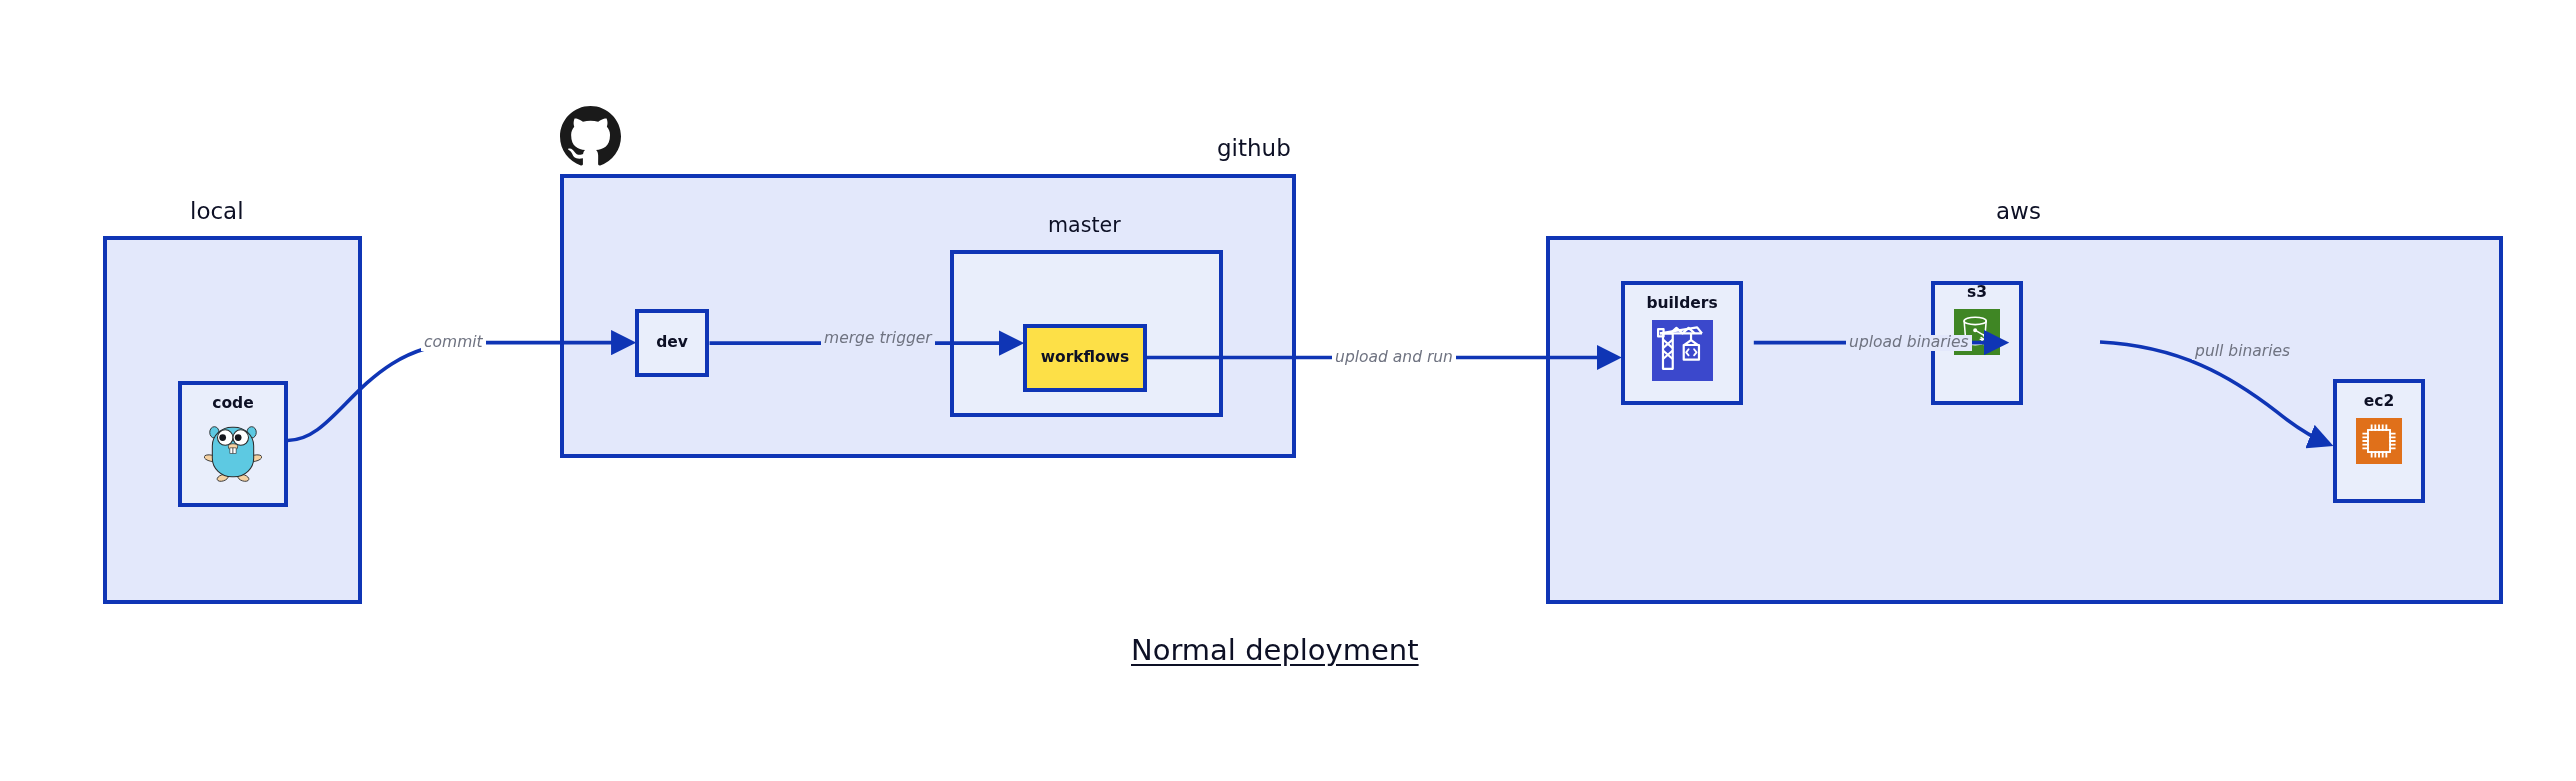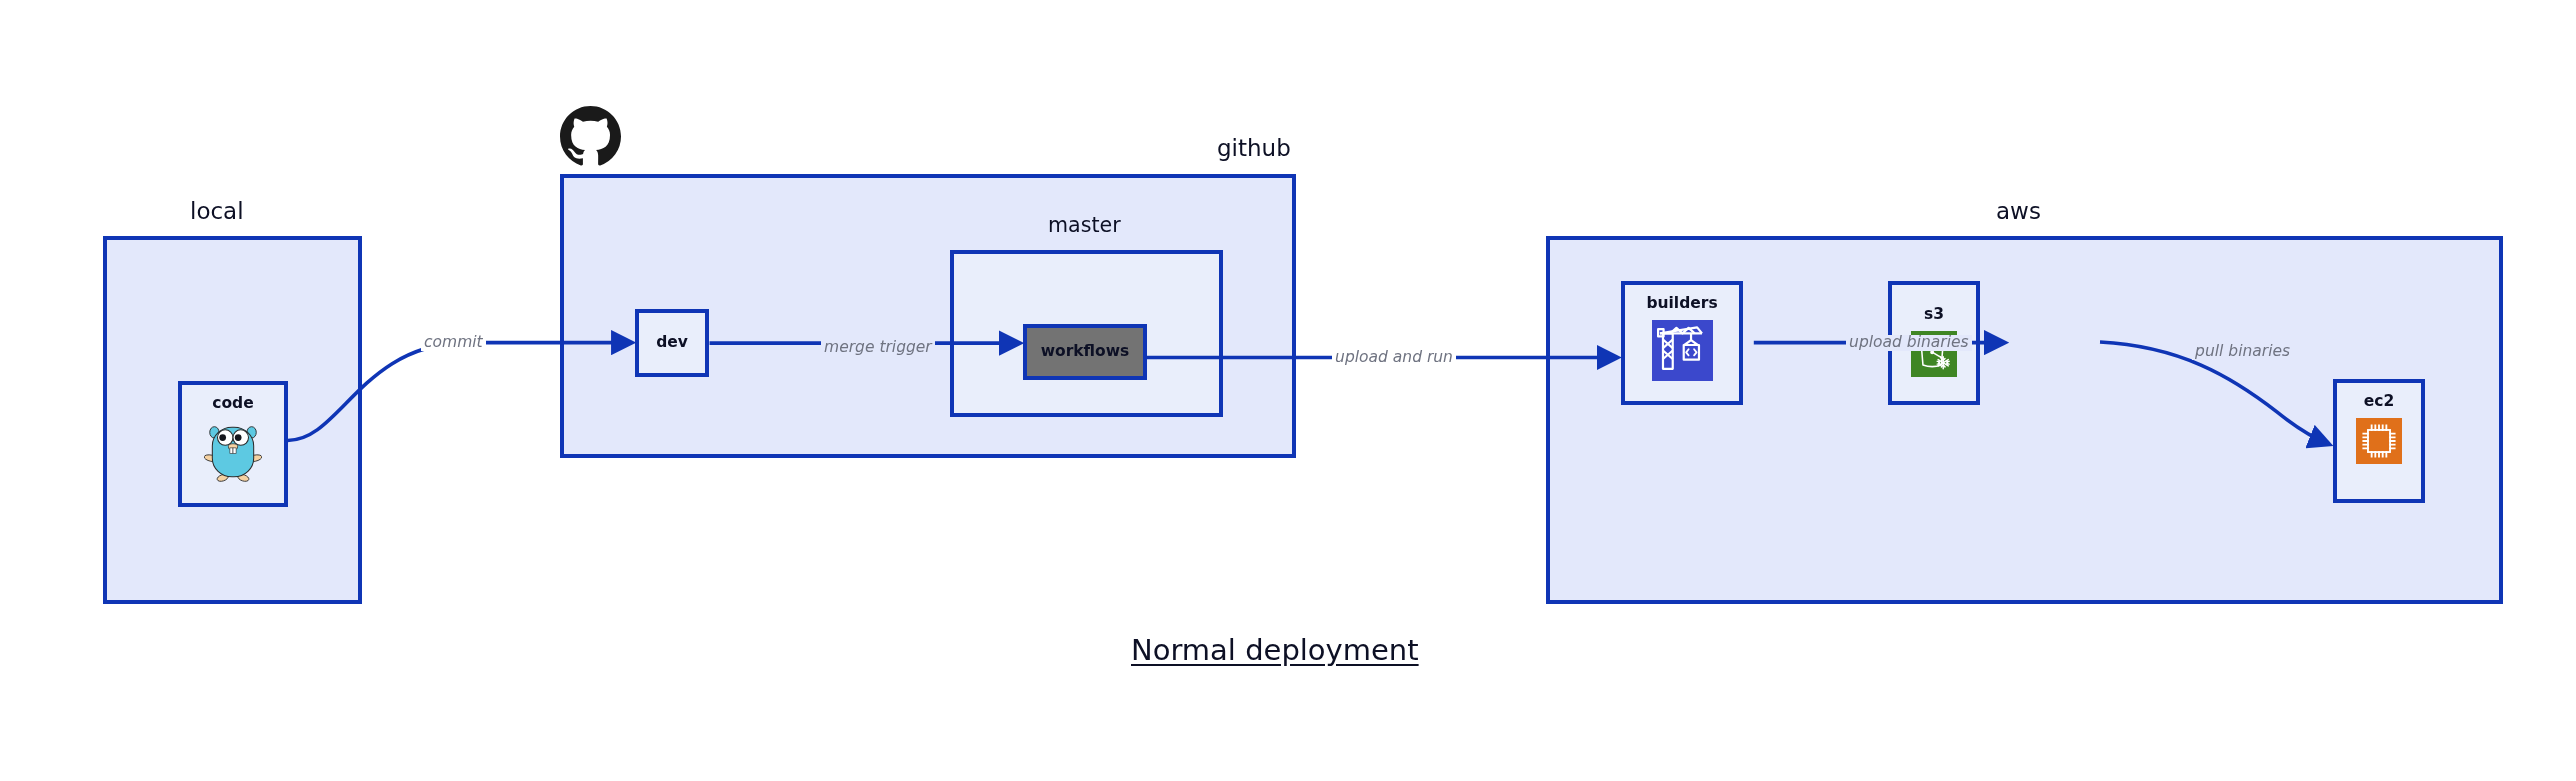--- a/index.html
+++ b/index.html
@@ -148,21 +148,21 @@
   <div class="group-label" style="left:1217px; top:137px;text-align:right;">github</div>
   <div class="group" id="g-github" style="left:560px; top:174px; width:736px; height:284px;"></div>
 
   <div class="node plain" id="n-dev" style="left:635px; top:309px; width:74px; height:68px;">
     <div class="node-title">dev</div>
   </div>
 
   <div class="group-label" style="left:1048px; top:215px; font-size:20.6px;">master</div>
   <div class="group" id="g-master" style="left:950px; top:250px; width:273px; height:167px; background:#e9eefb;"></div>
 
-  <div class="node plain" id="n-workflows" style="left:1023px; top:324px; width:124px; height:56px; background:#737373;">
+  <div class="node plain" id="n-workflows" style="left:1023px; top:324px; width:124px; height:68px; background:#fde047;">
     <div class="node-title">workflows</div>
   </div>
 
   <div class="group-label" style="left:1996px; top:200px;">aws</div>
   <div class="group" id="g-aws" style="left:1546px; top:236px; width:957px; height:368px;"></div>
 
   <div class="node" id="n-builders" style="left:1621px; top:281px; width:122px; height:124px; padding-top:11.3px;">
     <div class="node-title">builders</div>
     <span class="node-icon" style="margin-top:8.2px;">
       <svg width="61" height="61" viewBox="0 0 100 100" xmlns="http://www.w3.org/2000/svg">
@@ -184,21 +184,21 @@
           <rect x="52" y="41" width="25" height="24"></rect>
         </g>
         <g fill="none" stroke="#ffffff" stroke-width="3" stroke-linecap="round" stroke-linejoin="round">
           <path d="M60 48 L56 53 L60 58"></path>
           <path d="M69 48 L73 53 L69 58"></path>
         </g>
       </svg>
     </span>
   </div>
 
-  <div class="node" id="n-s3" style="left:1888px; top:281px; width:92px; height:124px; padding-top:22px;">
+  <div class="node" id="n-s3" style="left:1931px; top:281px; width:92px; height:124px; padding-top:0;">
     <div class="node-title">s3</div>
     <span class="node-icon" style="margin-top:8.2px;">
       <svg width="46" height="46" viewBox="0 0 100 100" xmlns="http://www.w3.org/2000/svg">
         <rect x="0" y="0" width="100" height="100" fill="#3f8624"></rect>
         <g fill="none" stroke="#ffffff" stroke-width="3.4" stroke-linecap="round" stroke-linejoin="round">
 
           <ellipse cx="46" cy="26" rx="24" ry="8"></ellipse>
           <path d="M22 26 L26 74 Q46 81 66 74 L70 26"></path>
 
           <path d="M46 46 L66 58"></path>
@@ -253,21 +253,21 @@
     <path d="M1377 666 L1978 666" fill="none" stroke="#0f35b5" stroke-width="7" marker-end="url(#arrow)"></path>
 
     <path d="M2226 694 L3138 694" fill="none" stroke="#0f35b5" stroke-width="7" marker-end="url(#arrow)"></path>
 
     <path d="M3404 665 L3890 665" fill="none" stroke="#0f35b5" stroke-width="7" marker-end="url(#arrow)"></path>
 
     <path d="M4076 664 C 4230 672, 4330 730, 4420 800 C 4460 832, 4490 850, 4520 862" fill="none" stroke="#0f35b5" stroke-width="7" marker-end="url(#arrow)"></path>
   </svg>
 
   <div class="edge-label onwhite" style="left:421px; top:335px;">commit</div>
-  <div class="edge-label ongithub" style="left:821px; top:340px;">merge trigger</div>
+  <div class="edge-label ongithub" style="left:821px; top:331px;">merge trigger</div>
   <div class="edge-label onwhite" style="left:1332px; top:350px;">upload and run</div>
   <div class="edge-label onaws" style="left:1826px; top:335px;">upload binaries</div>
   <div class="edge-label onaws" style="left:2172px; top:344px;">pull binaries</div>
 
   <div id="diagram-title" style="left:1131px; top:633px;text-align:center;">Normal deployment</div>
 
 </div>
 
 
 </body></html>

